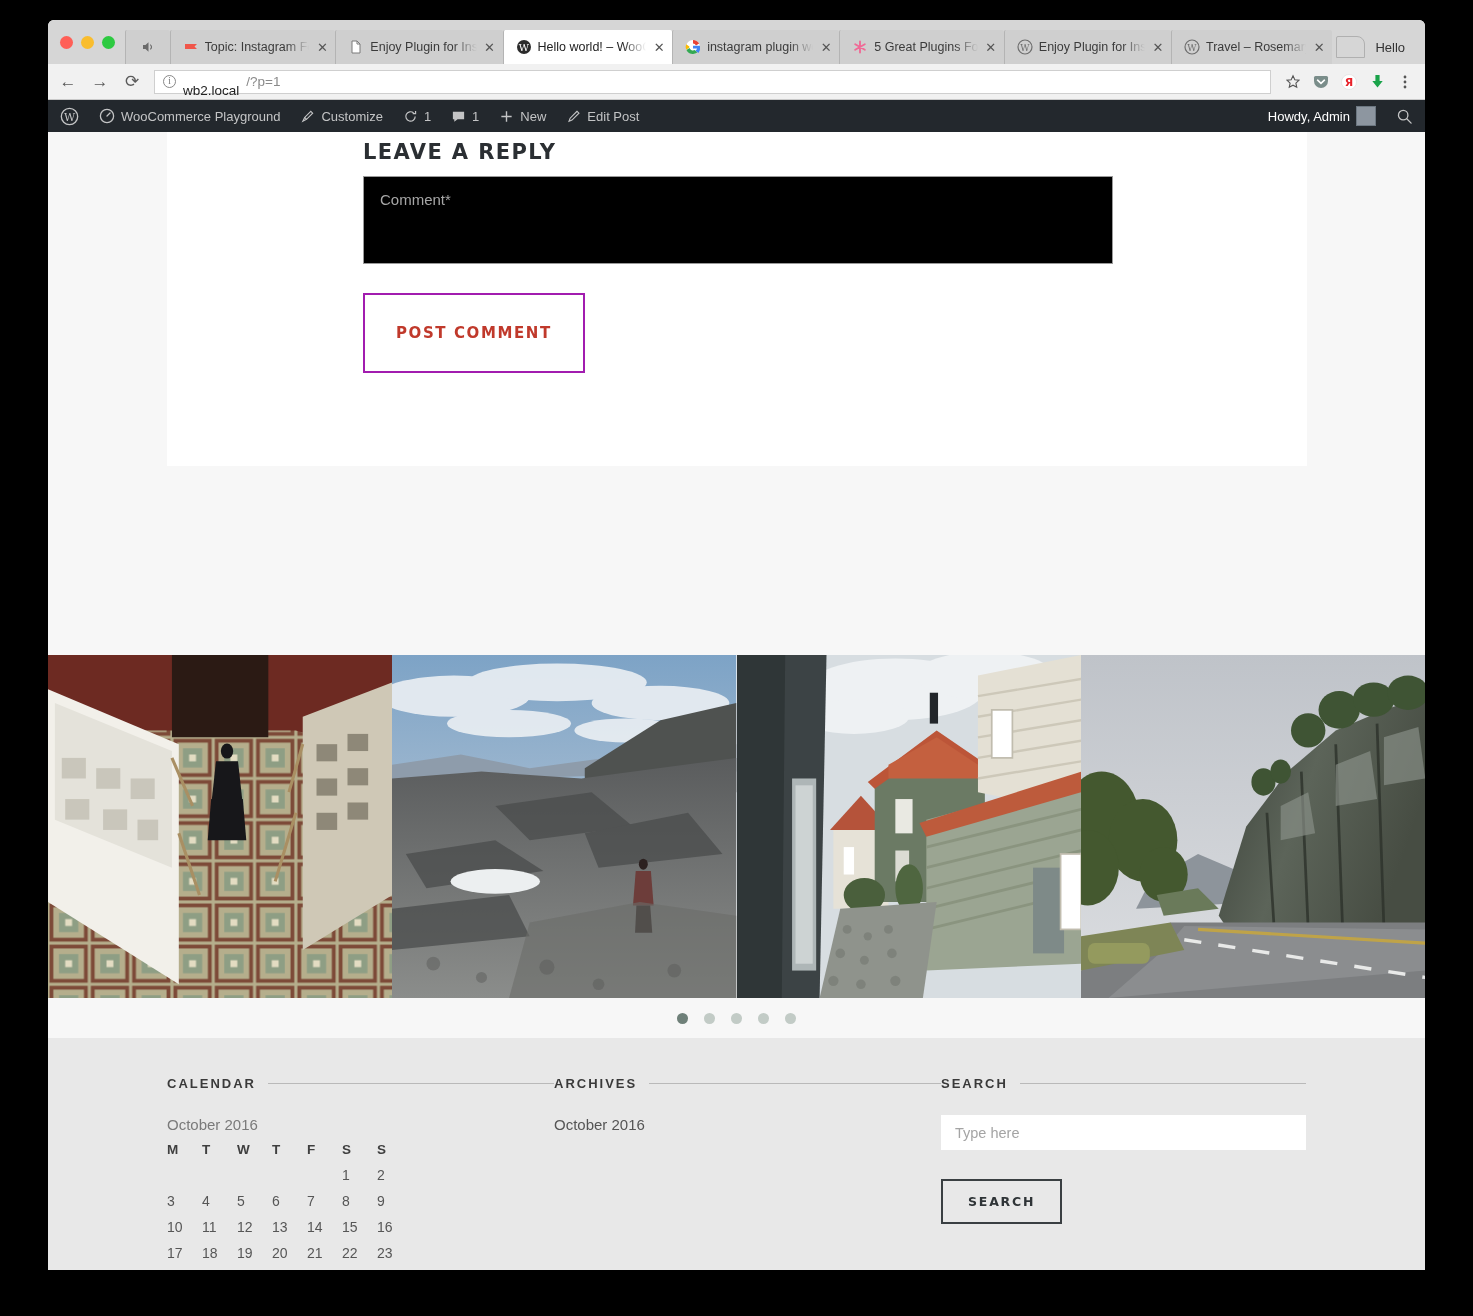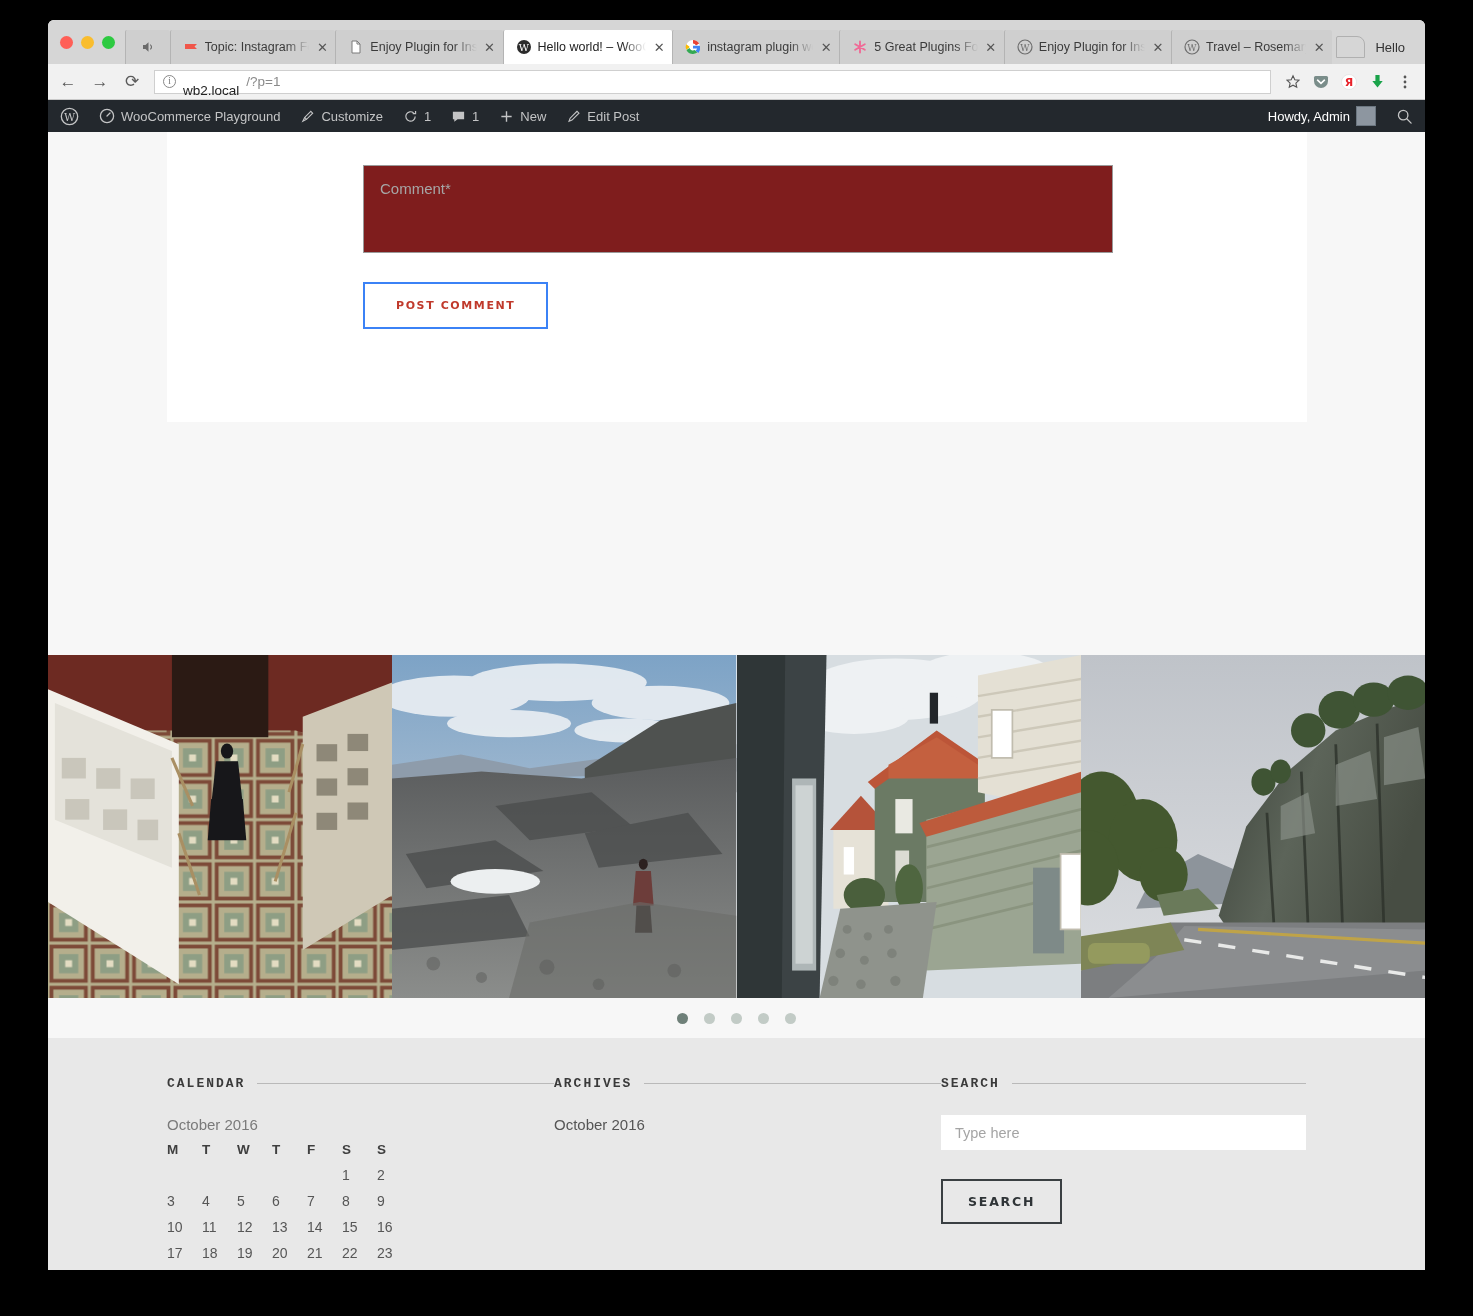--- a/index.html
+++ b/index.html
@@ -115,36 +115,36 @@
     background: #fff; padding: 0 0 0 0;
   }
   #comments-inner { padding: 0 53px 0 196px; }
   #reply-heading {
     font-family: "DejaVu Sans", sans-serif;
     font-size: 21px; font-weight: bold; letter-spacing: 1.4px;
     color: #2b2f33; padding-top: 8px;
   }
   #logged-in-note { font-size: 14.5px; color: #c0392b; margin-top: 18px; }
   #comment-box {
-    margin-top: 33px; width: 750px; height: 88px;
-    border: 1px solid #9a9a9a; background: #7f1d1d;
+    margin-top: 12px; width: 750px; height: 88px;
+    border: 1px solid #9a9a9a; background: #000000;
     font-size: 15px; color: #9a9a9a;
     padding: 14px 16px;
     resize: none;
     font-family: "Liberation Sans", sans-serif;
     display: block;
   }
   #comment-box::placeholder { color: #a6a6a6; }
   #post-comment-btn {
     margin-top: 29px;
     display: inline-block;
-    border: 2px solid #3b82f6; color: #c0392b; background: transparent;
+    border: 2px solid #a21caf; color: #c0392b; background: transparent;
     font-family: "DejaVu Sans", sans-serif;
-    font-size: 11px; font-weight: bold; letter-spacing: 1.6px;
-    padding: 15px 31px;
+    font-size: 15px; font-weight: bold; letter-spacing: 1.6px;
+    padding: 29px 31px;
     cursor: pointer;
   }
   #card-bottom-pad { height: 93px; }
 
   
   #gallery { position: absolute; left: 0; top: 523px; width: 100%; height: 343px; display: flex; }
   .gal-img { flex: 1 1 0; position: relative; overflow: hidden; }
   .gal-img svg { display: block; width: 100%; height: 100%; }
 
   #gallery-dots {
@@ -160,21 +160,21 @@
     position: absolute; left: 0; top: 906px; width: 100%; height: 291px;
     background: #e8e8e8;
   }
   #widget-row { display: flex; padding: 38px 119px 0 119px; }
   .widget { }
   .w-calendar { width: 390px; }
   .w-archives { width: 390px; }
   .w-search   { width: 365px; }
   .widget-title-row { display: flex; align-items: center; gap: 12px; }
   .widget-title {
-    font-family: Liberation Mono, monospace;
+    font-family: Liberation Sans, sans-serif;
     font-size: 13px; font-weight: bold; letter-spacing: 2px; color: #3a3a3a;
     white-space: nowrap;
   }
   .widget-rule { flex: 1; height: 1px; background: #b9b9b9; }
 
   #cal-caption { font-size: 15px; color: #7a7a7a; margin-top: 25px; }
   #calendar-table { margin-top: 9px; border-collapse: collapse; }
   #calendar-table th, #calendar-table td {
     width: 35px; height: 19px; text-align: left;
     font-size: 14px; color: #565656; font-weight: normal;
@@ -390,20 +390,21 @@
           <path d="M11.4 11.4L16 16" stroke="#c3c4c5" stroke-width="1.4" stroke-linecap="round"></path>
         </svg>
       </div>
     </div>
   </div>
 
   <div id="page-scroll">
 
     <div id="content-card">
       <div id="comments-inner">
+        <div id="reply-heading">LEAVE A REPLY</div>
         <textarea id="comment-box" placeholder="Comment*" style=""></textarea>
         <button id="post-comment-btn">POST COMMENT</button>
       </div>
       <div id="card-bottom-pad"></div>
     </div>
 
     <div id="gallery">
 
       <div class="gal-img">
         <svg viewBox="0 0 100 100" preserveAspectRatio="none">

